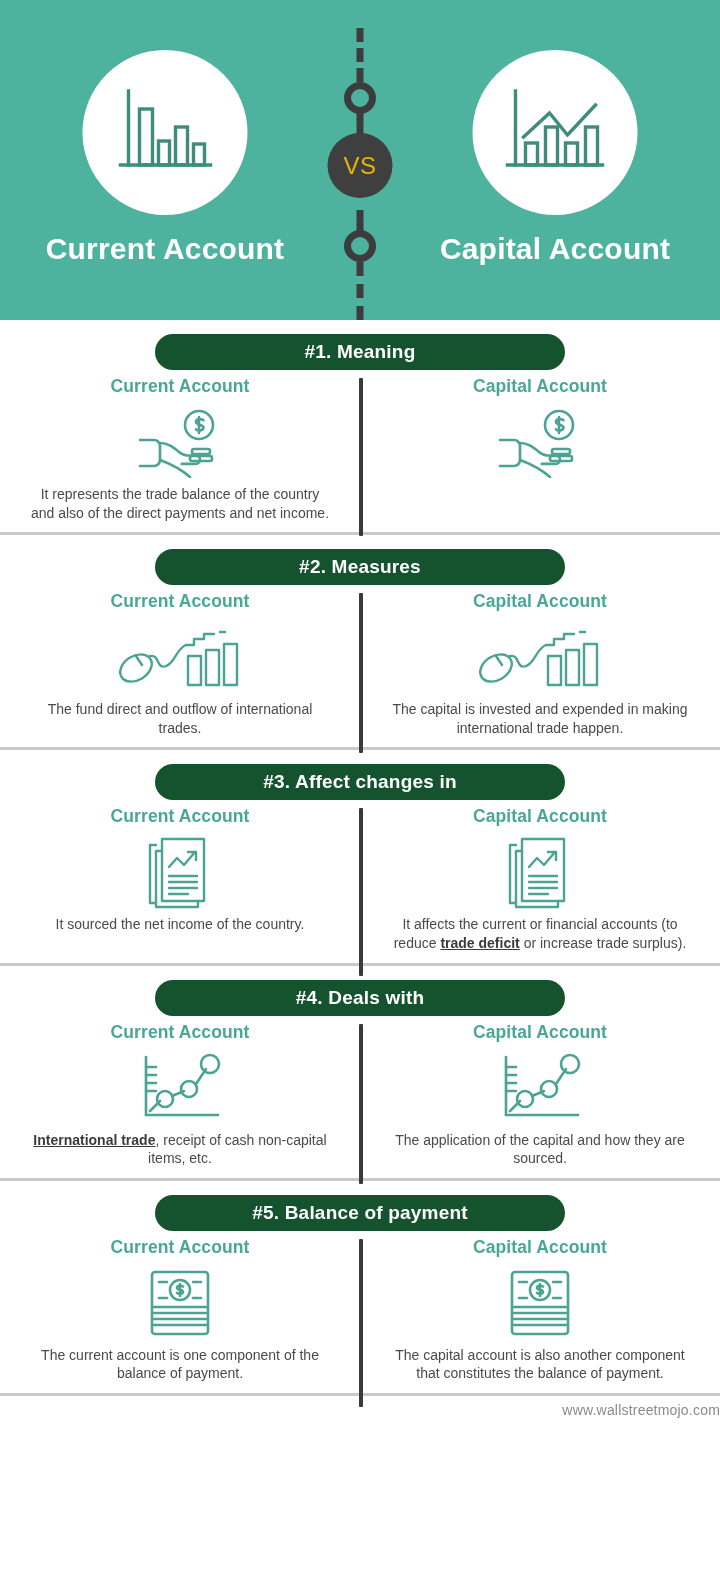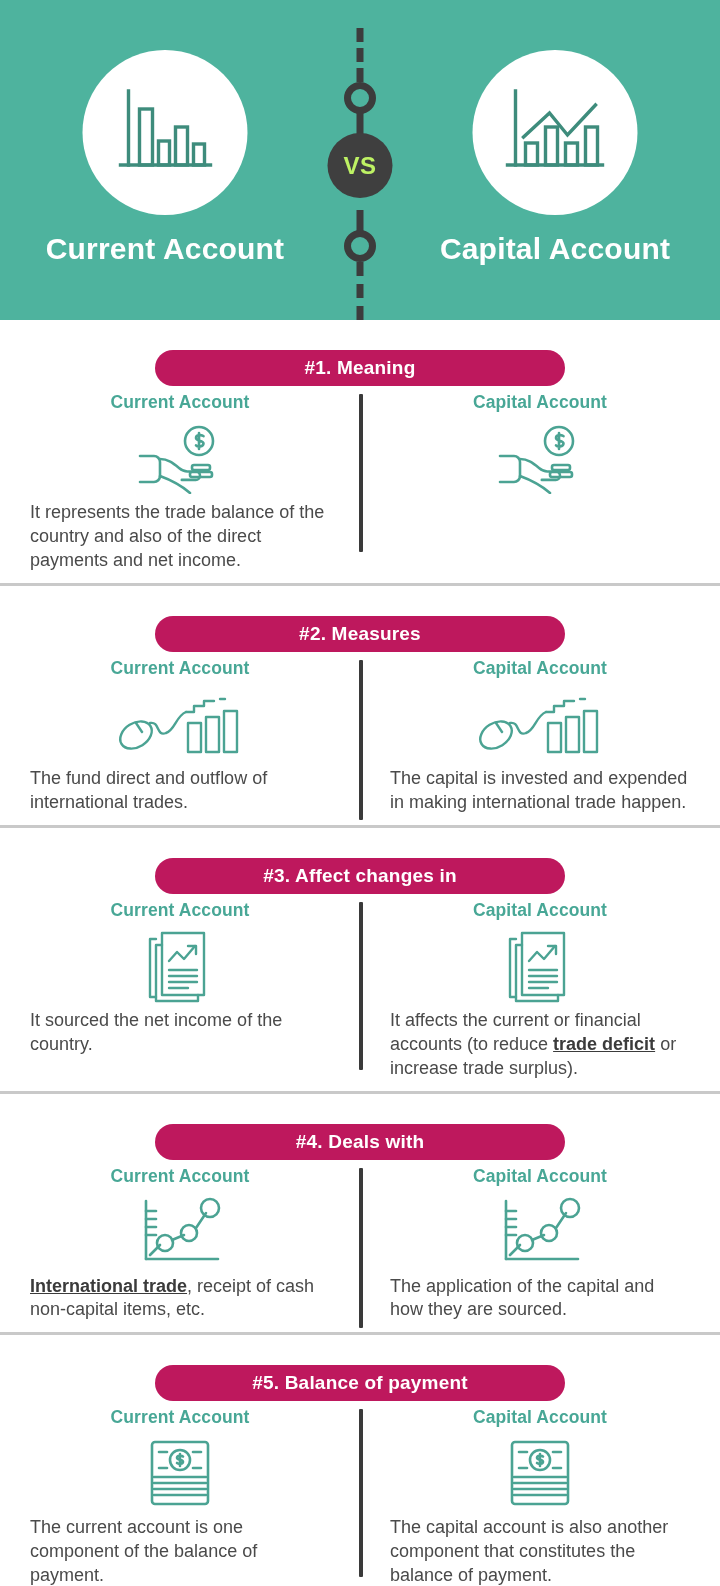--- a/index.html
+++ b/index.html
@@ -108,41 +108,41 @@
     left: 50%;
     top: 133px;
     transform: translateX(-50%);
     width: 65px;
     height: 65px;
     border-radius: 50%;
     background: #3f3f3f;
     display: flex;
     align-items: center;
     justify-content: center;
-    color: #bef264;
+    color: #eab308;
     font-size: 24px;
-    font-weight: bold;
+    font-weight: normal;
     letter-spacing: 0.5px;
   }
 
   
   .section {
     position: relative;
     width: 720px;
     border-bottom: 3px solid #c9c9c9;
     padding-top: 14px;
     padding-bottom: 10px;
   }
   .section:last-of-type { border-bottom: none; }
 
   .pill {
     width: 410px;
-    margin: 16px auto 6px auto;
+    margin: 0 auto 6px auto;
     height: 36px;
-    background: #be185d;
+    background: #14532d;
     border-radius: 18px;
     color: #ffffff;
     font-size: 19px;
     font-weight: bold;
     display: flex;
     align-items: center;
     justify-content: center;
     letter-spacing: 0.2px;
   }
 
@@ -170,22 +170,23 @@
 
   .col-icon {
     height: 84px;
     display: flex;
     align-items: center;
     justify-content: center;
   }
 
   .col-text {
     color: #4a4a4a;
-    font-size: 18px;
+    font-size: 14px;
     line-height: 1.33;
+    text-align: center;
     max-width: 300px;
   }
   .col-text .lk {
     font-weight: bold;
     text-decoration: underline;
     color: #3b3b3b;
   }
 
   .vsep {
     position: absolute;

